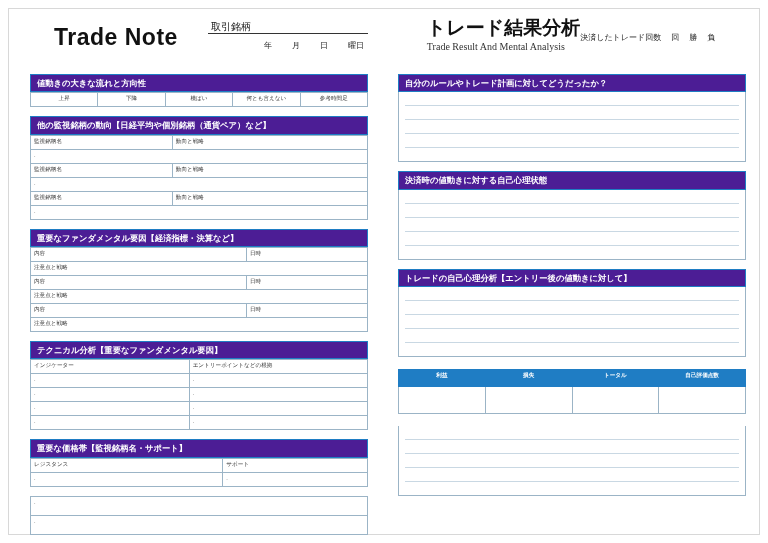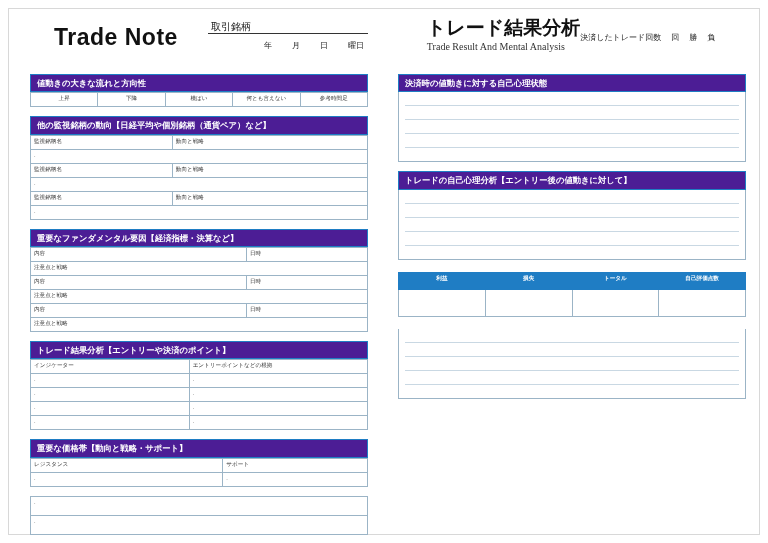--- a/index.html
+++ b/index.html
@@ -251,21 +251,21 @@
           <td>日時</td>
         </tr>
         <tr>
           <td class="tall" colspan="2">注意点と戦略</td>
         </tr>
       </tbody>
         </table>
     </div>
 
     <div class="block">
-      <div class="bar">トレード結果分析【エントリーや決済のポイント】</div>
+      <div class="bar">テクニカル分析【重要なファンダメンタル要因】</div>
       <table class="grid">
         <tbody>
             <tr>
           <td style="width:45%">インジケーター</td>
           <td>エントリーポイントなどの根拠</td>
         </tr>
         <tr>
           <td class="tall blank">.</td>
           <td class="tall blank">.</td>
         </tr>
@@ -279,21 +279,21 @@
         </tr>
         <tr>
           <td class="tall blank">.</td>
           <td class="tall blank">.</td>
         </tr>
       </tbody>
         </table>
     </div>
 
     <div class="block">
-      <div class="bar">重要な価格帯【動向と戦略・サポート】</div>
+      <div class="bar">重要な価格帯【監視銘柄名・サポート】</div>
       <table class="grid">
         <tbody>
             <tr>
           <td style="width:55%">レジスタンス</td>
           <td>サポート</td>
         </tr>
         <tr>
           <td class="tall blank">.</td>
           <td class="tall blank">.</td>
         </tr>
@@ -324,20 +324,30 @@
         <div class="rh-sub">Trade Result And Mental Analysis</div>
       </div>
       <div class="count-area">
         <span class="count-label">決済したトレード回数</span>
         <span class="count-unit">回</span>
         <span class="count-unit">勝</span>
         <span class="count-unit">負</span>
       </div>
     </div>
 
+    <div class="block">
+      <div class="bar">自分のルールやトレード計画に対してどうだったか？</div>
+      <div class="ruled">
+        <div class="line"></div>
+        <div class="line"></div>
+        <div class="line"></div>
+        <div class="line"></div>
+        <div class="line"></div>
+      </div>
+    </div>
 
     <div class="block">
       <div class="bar">決済時の値動きに対する自己心理状態</div>
       <div class="ruled">
         <div class="line"></div>
         <div class="line"></div>
         <div class="line"></div>
         <div class="line"></div>
         <div class="line"></div>
       </div>

